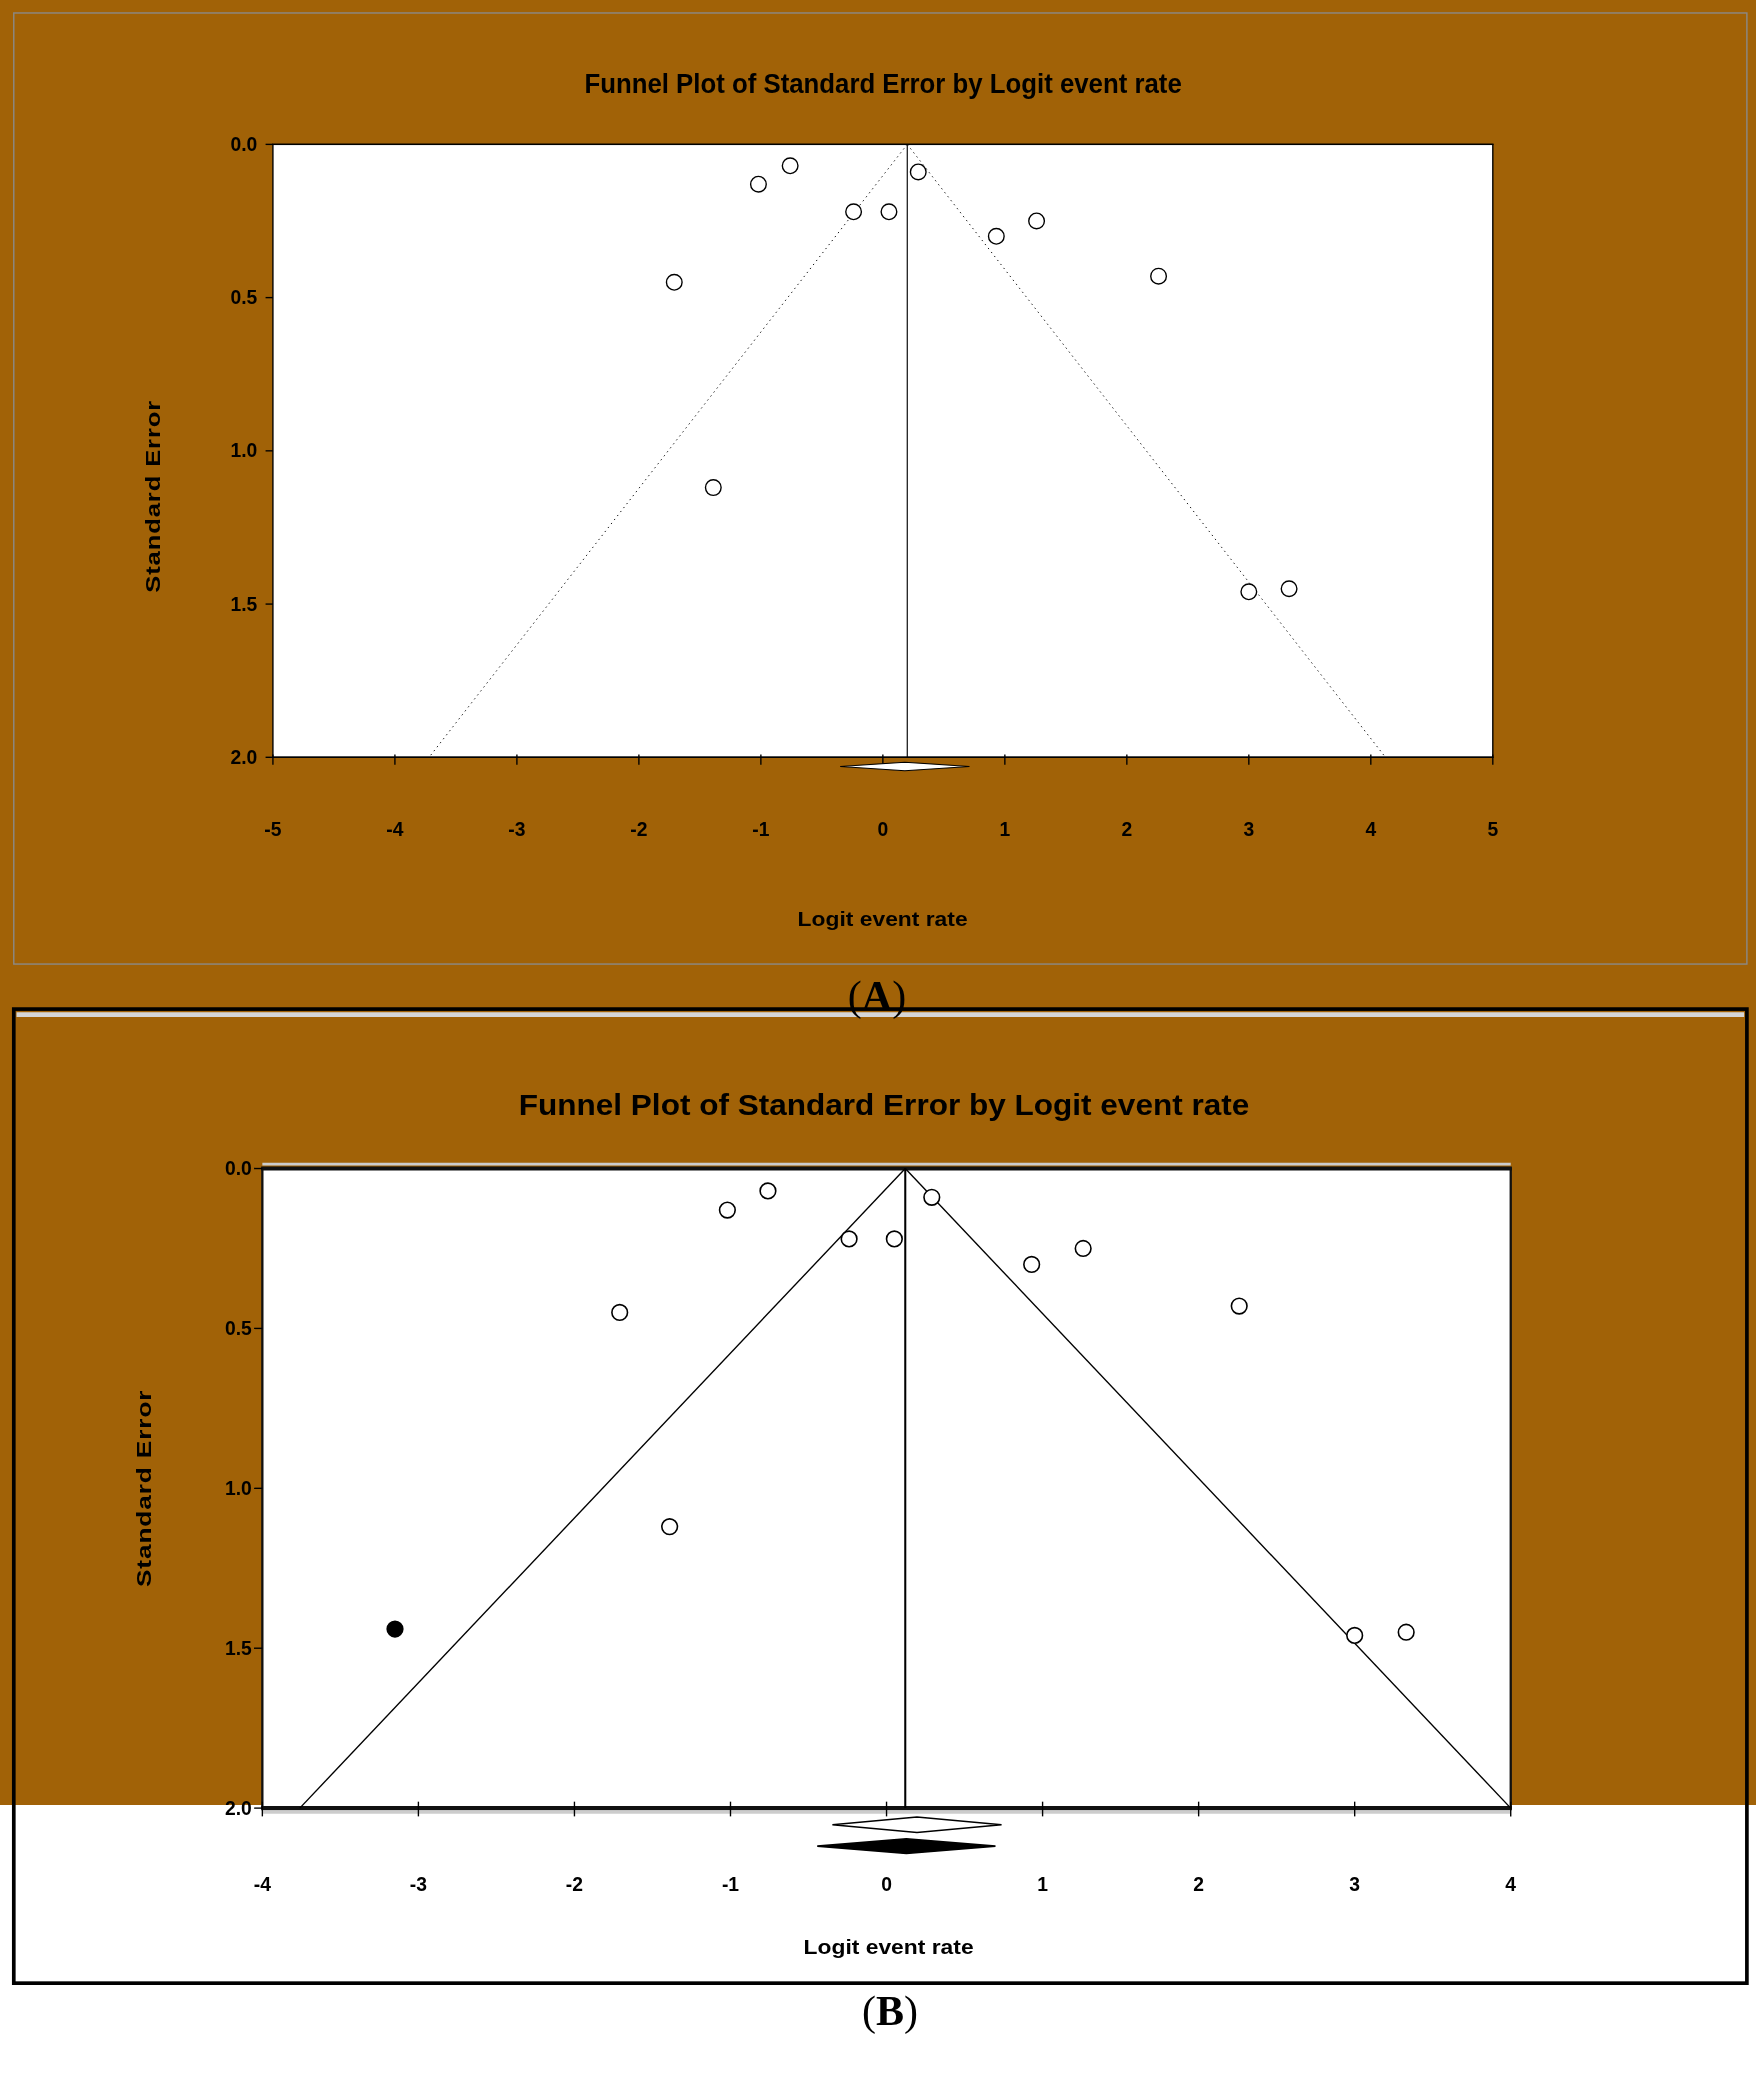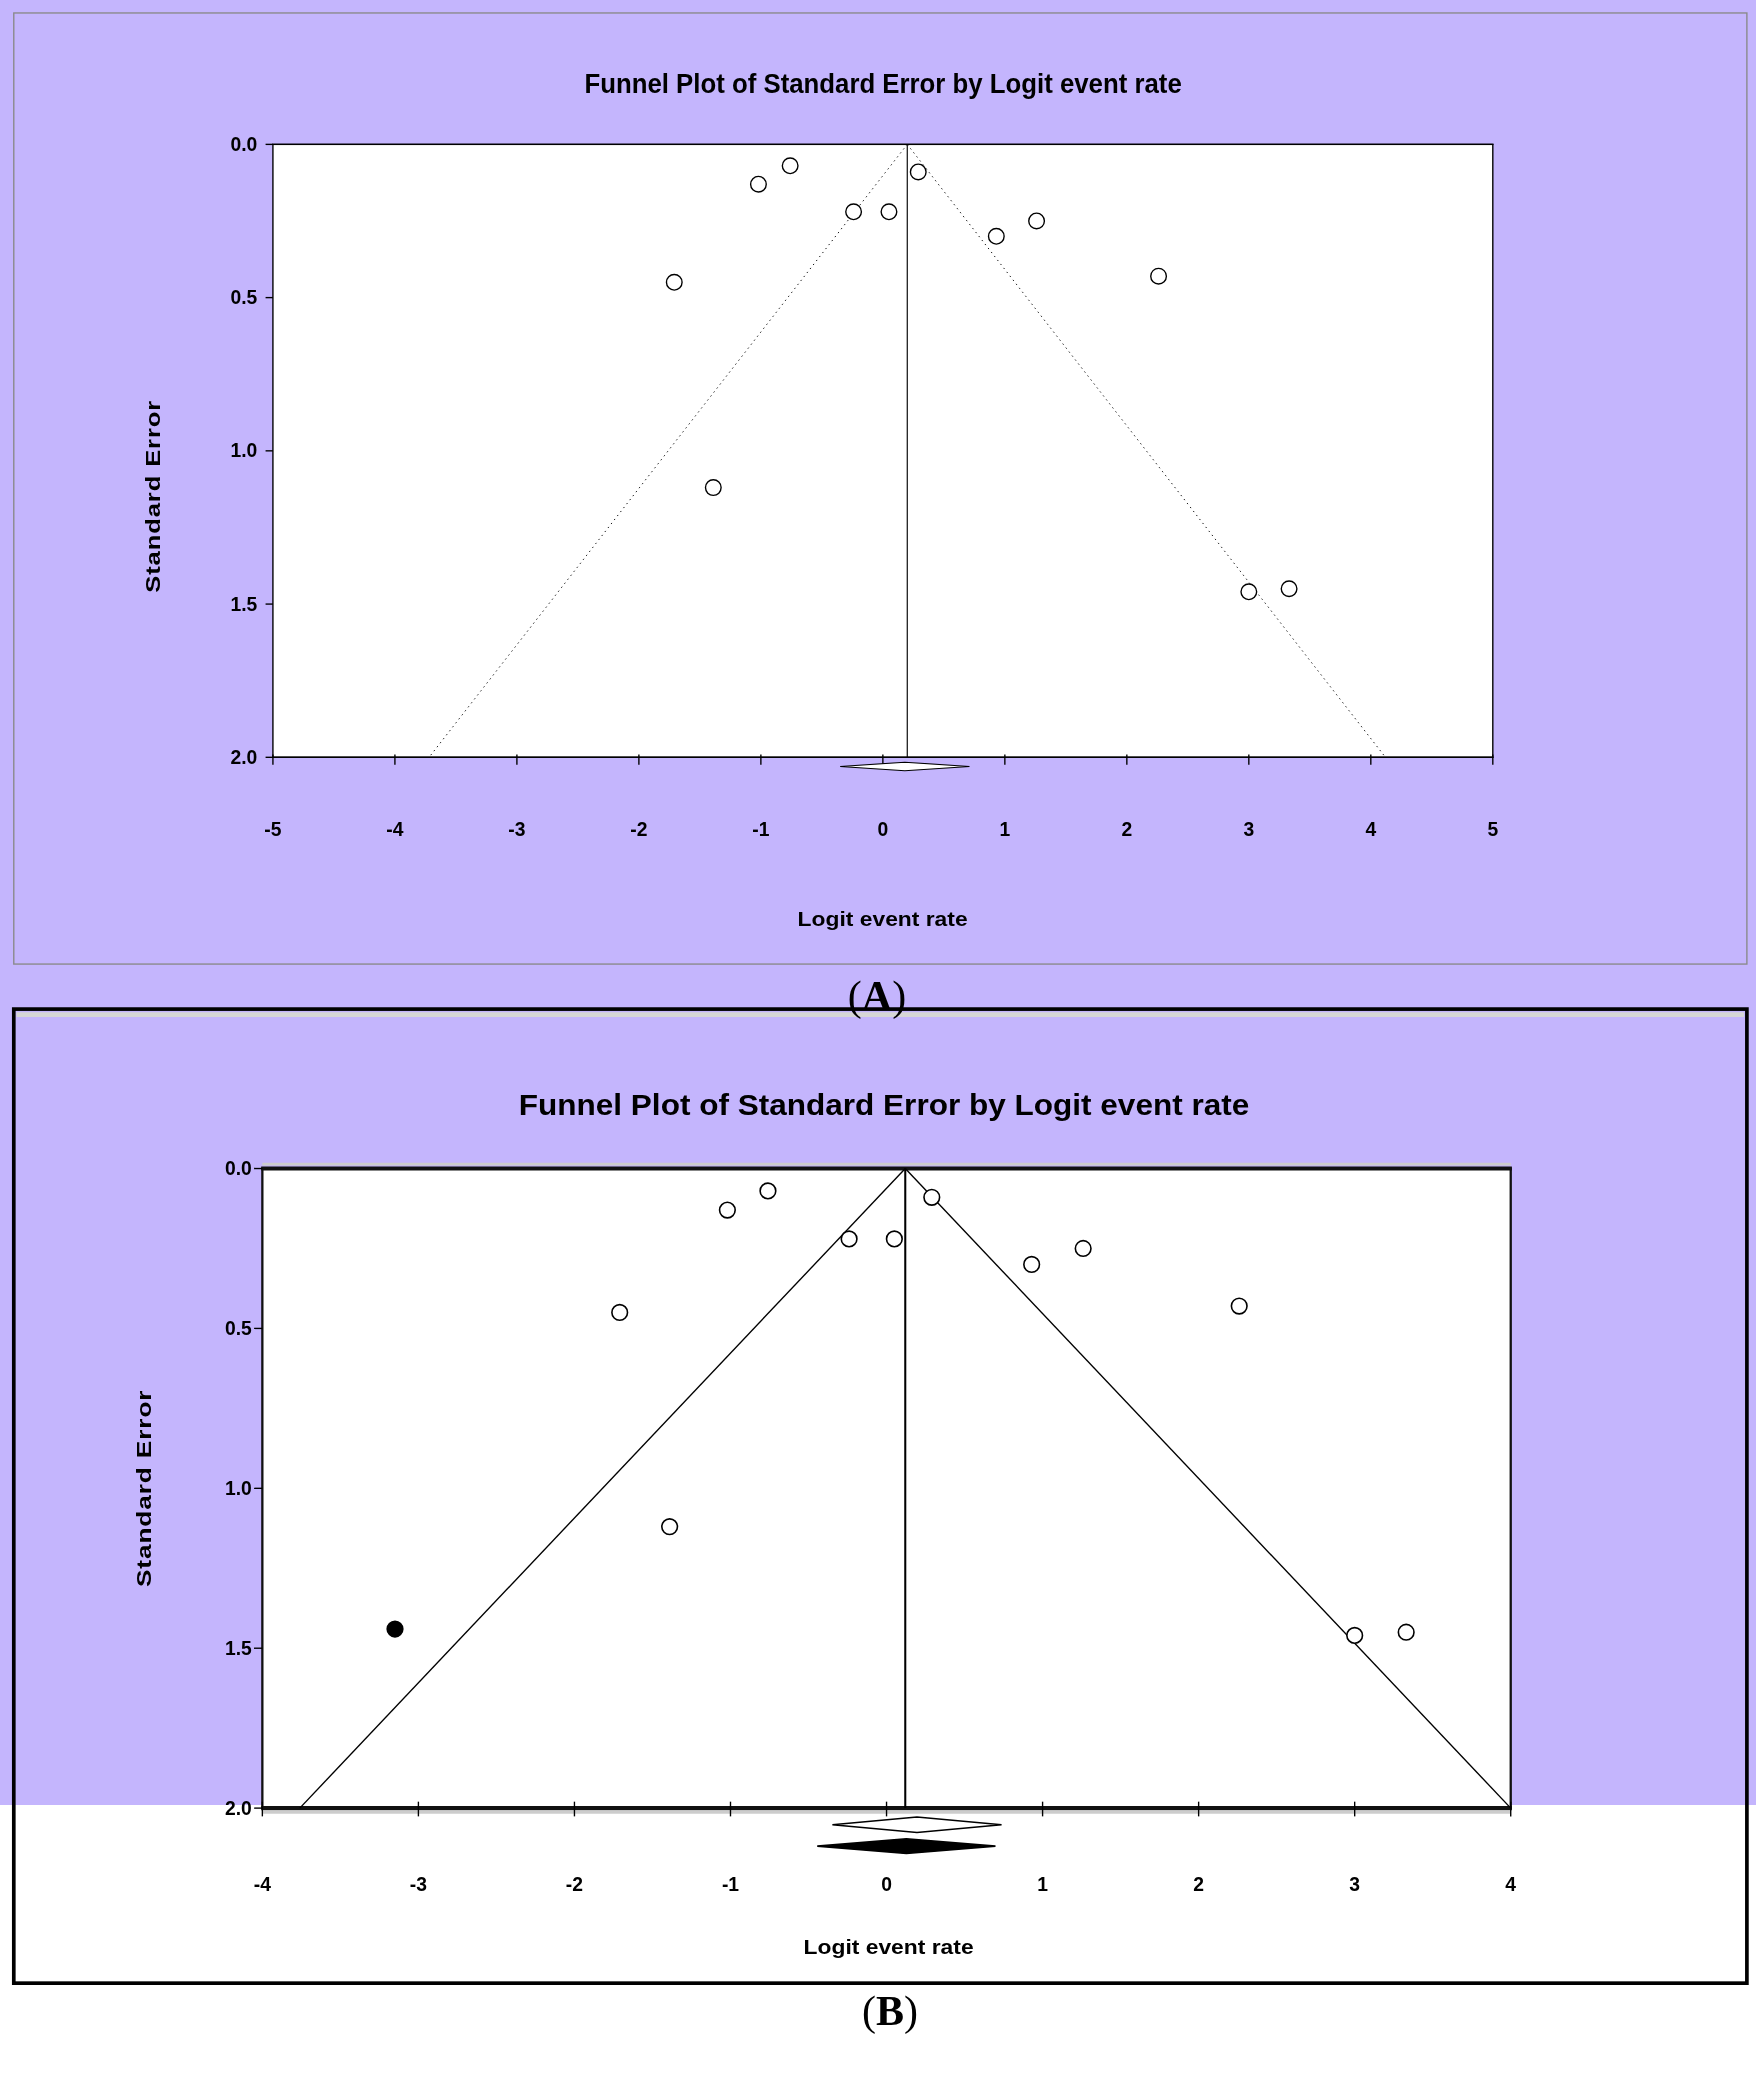--- a/index.html
+++ b/index.html
@@ -1,17 +1,17 @@
 <!DOCTYPE html>
 <html style="font-size:7.4px"><head>
 <meta charset="utf-8">
 <style>
   html,body{margin:0;padding:0;background:#ffffff;}
   body{width:1757px;height:2077px;position:relative;font-family:"Liberation Sans",sans-serif;}
-  #canvas{position:absolute;left:0;top:0;width:1757px;height:1805px;background:#c4b5fd;text-align:center;}
+  #canvas{position:absolute;left:0;top:0;width:1757px;height:1805px;background:#a16207;text-align:center;}
   #fig{position:absolute;left:0;top:0;width:1757px;height:2077px;display:block;}
   #fig text{font-family:"Liberation Sans",sans-serif;font-weight:bold;fill:#000000;}
   .caption{position:absolute;transform:translate(-50%,-50%);font-family:"Liberation Serif",serif;
            font-size:42px;color:#000;white-space:nowrap;}
   .caption .cap-letter{font-weight:bold;}
   .caption-a{left:877px;top:996px;}
   .caption-b{left:890px;top:2011px;}
 </style>
 </head>
 <body>

